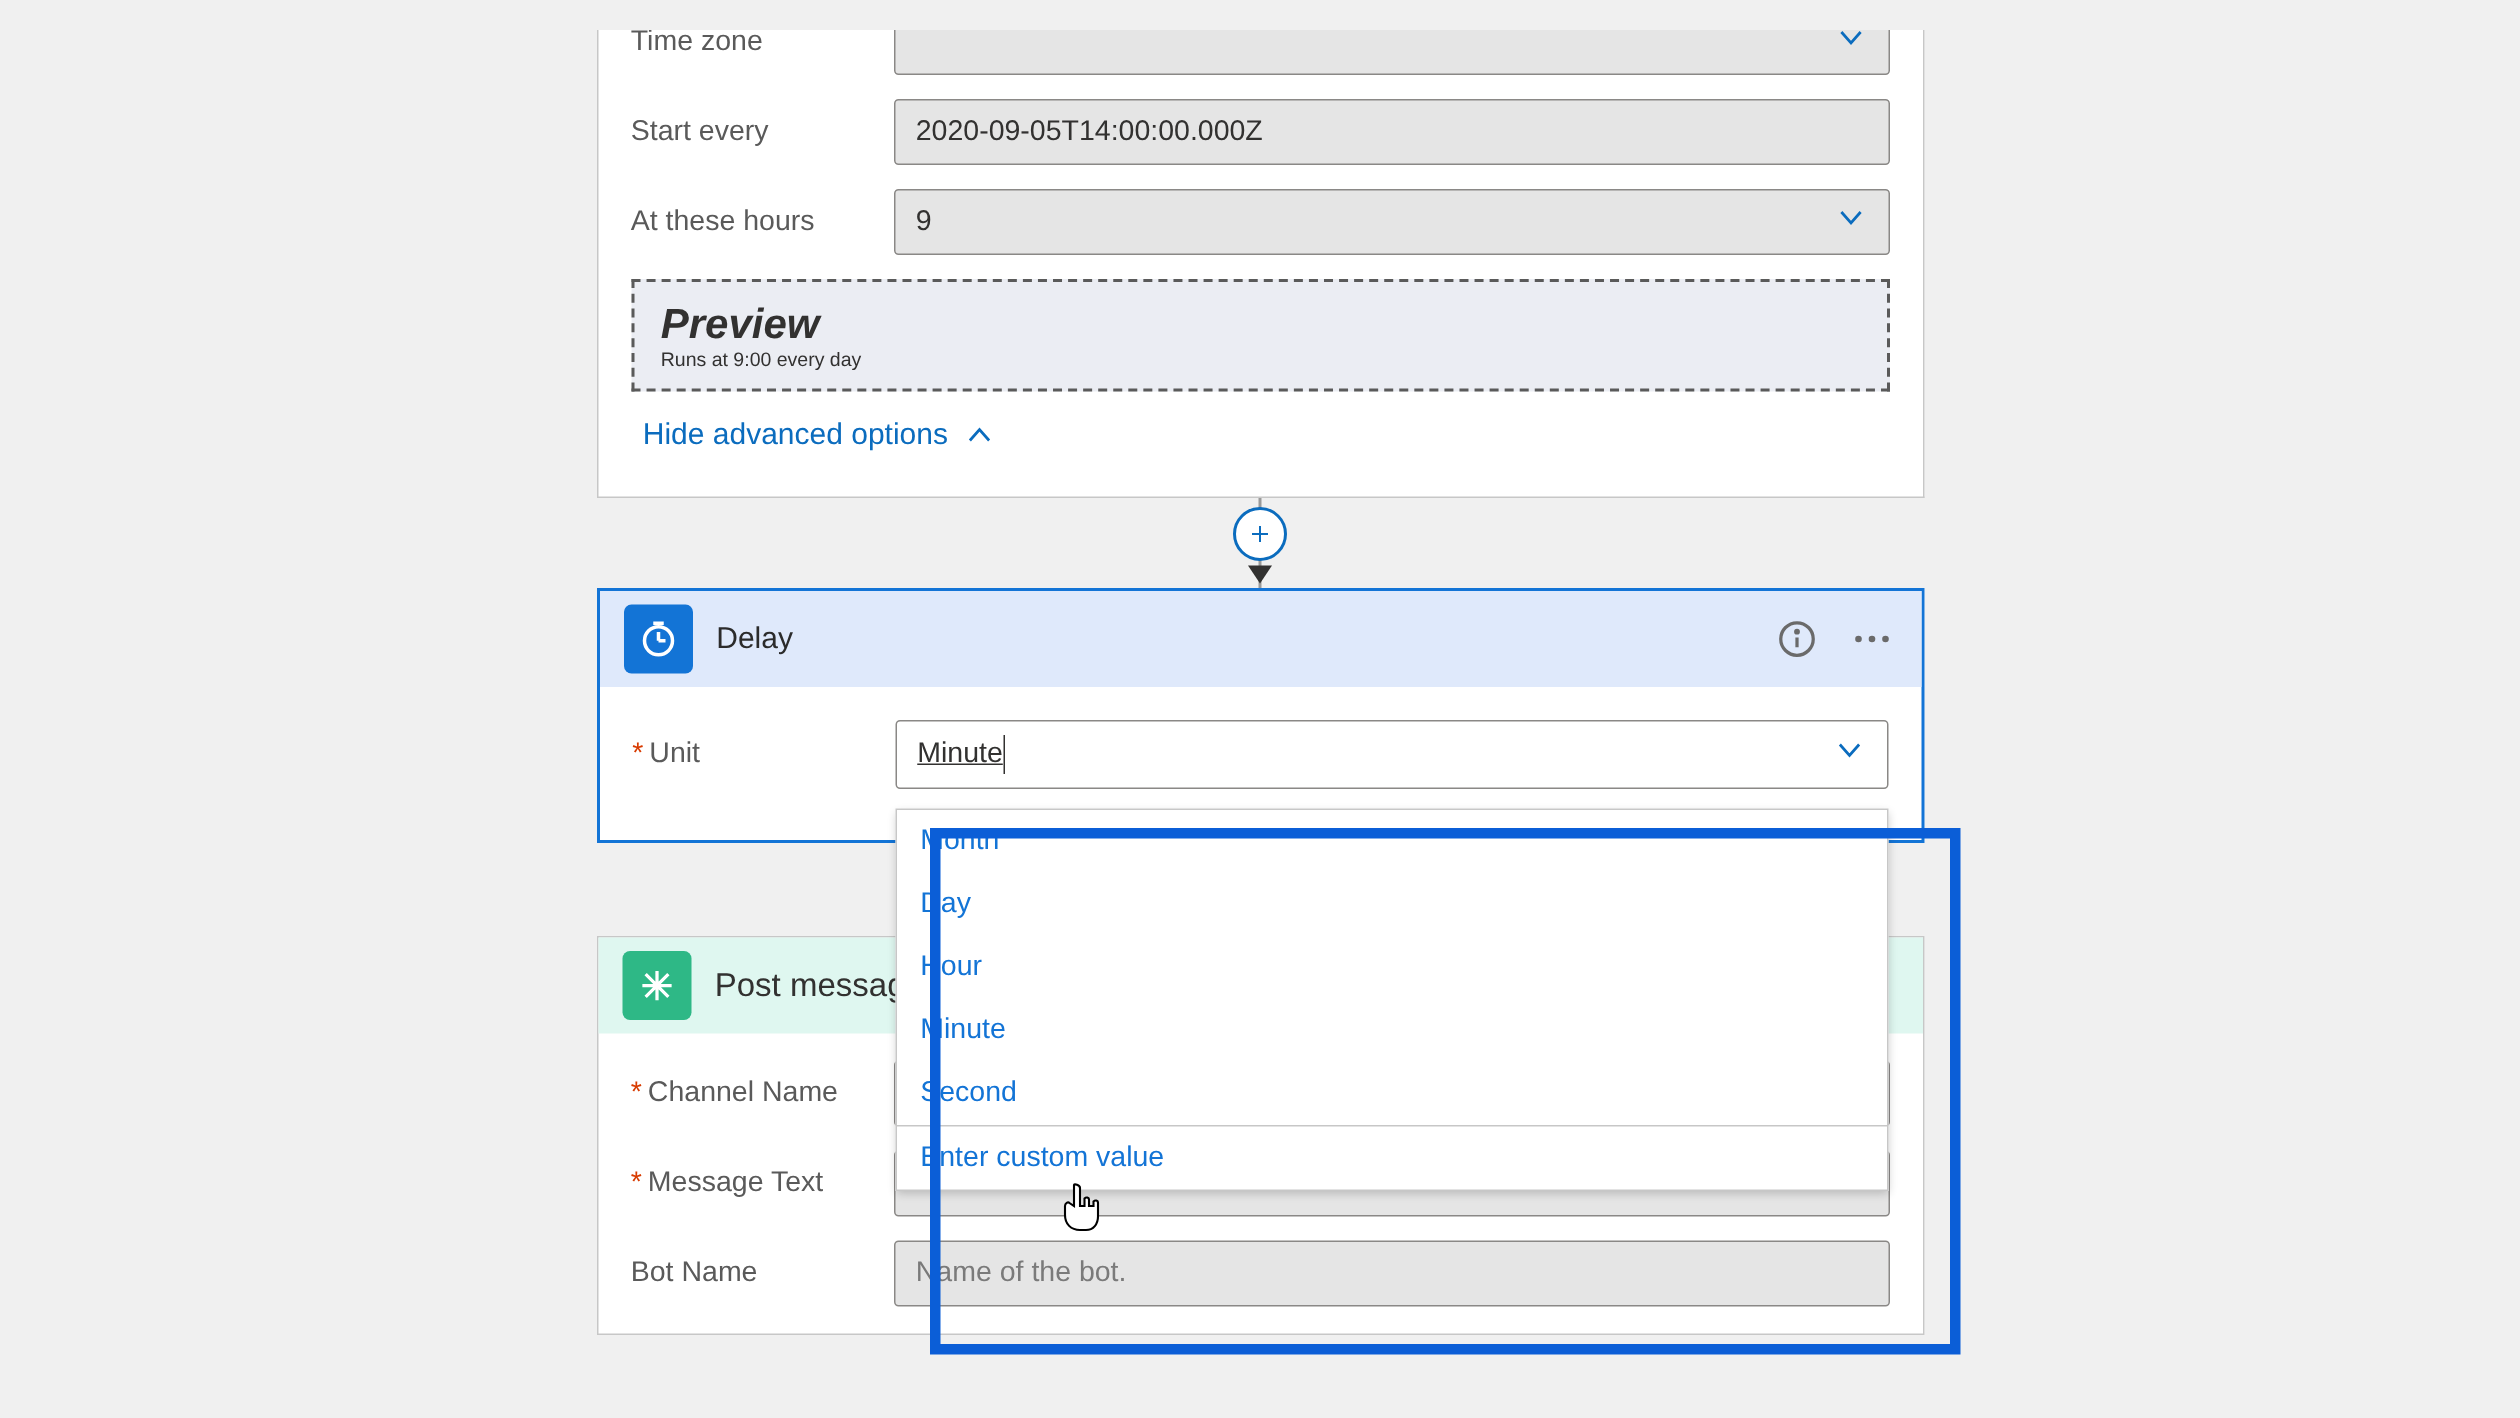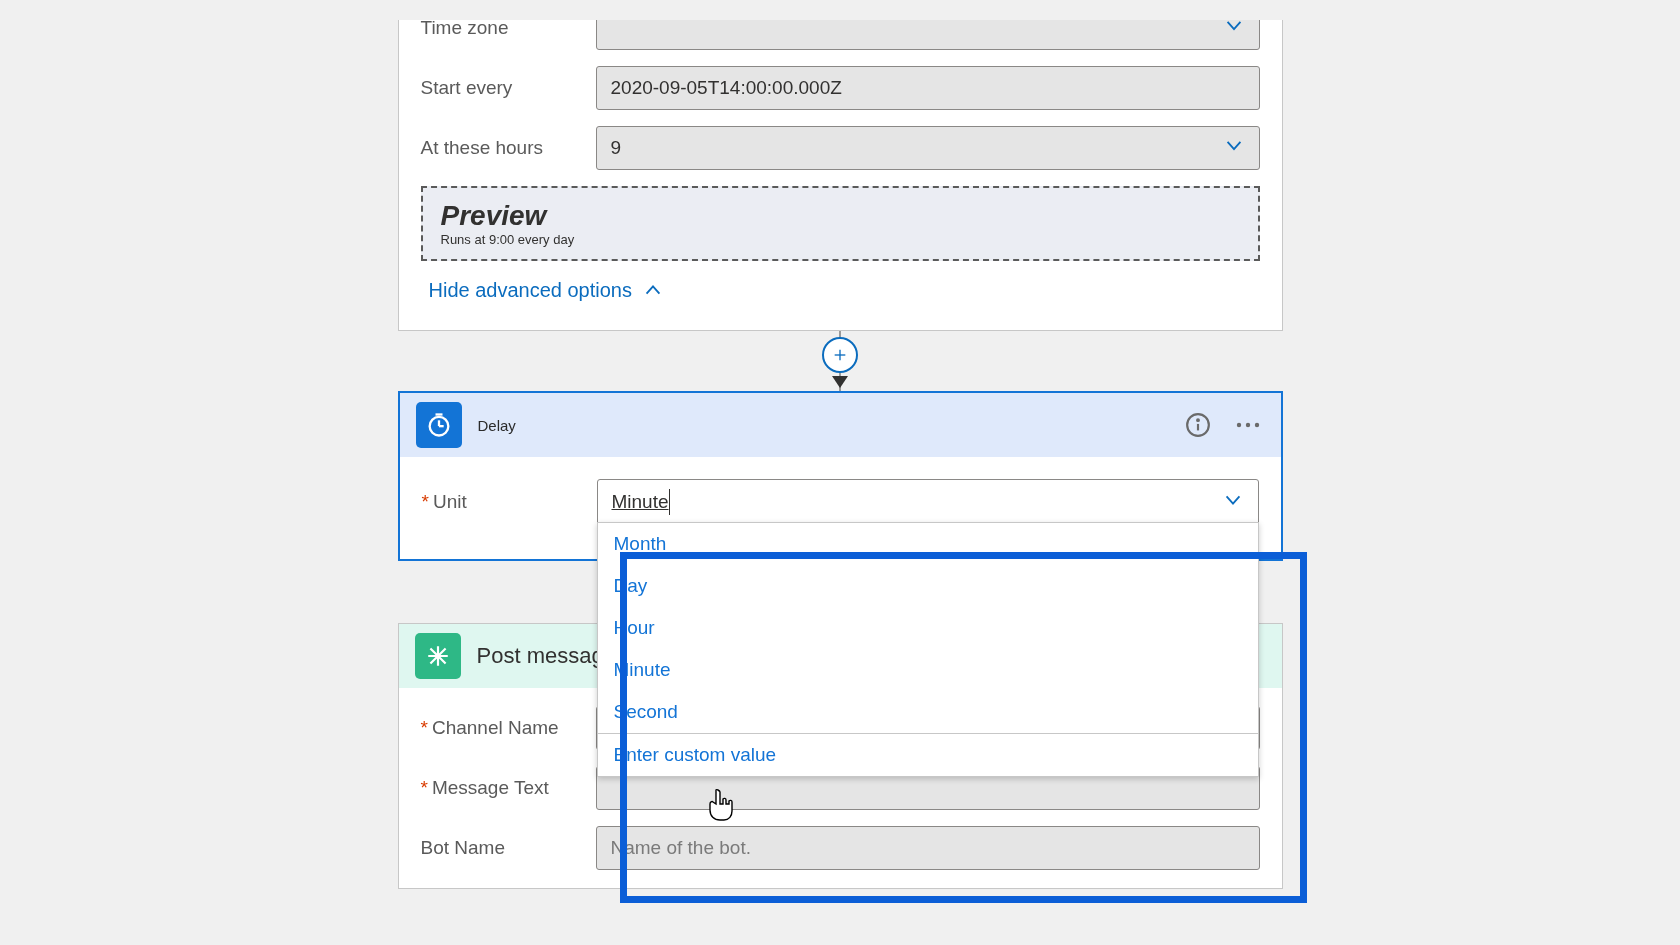--- a/index.html
+++ b/index.html
@@ -43,33 +43,33 @@
 
   .action-card{border:2px solid #1374d6;margin-top:0;}
   .action-card .header{
     display:flex;align-items:center;background:#dfe9fb;height:64px;padding:0 16px;gap:16px;
   }
   .action-card .icon{
     width:46px;height:46px;border-radius:5px;background:#1374d6;display:flex;
     align-items:center;justify-content:center;
   }
   .action-card .icon svg{width:28px;height:28px;stroke:#fff;fill:none;stroke-width:2;}
-  .action-card .title{flex:1;font-size:15px;color:#2b2b2b;}
+  .action-card .title{flex:1;font-size:20px;color:#2b2b2b;}
   .action-card .info,.action-card .menu{width:34px;height:34px;display:flex;align-items:center;justify-content:center;cursor:pointer;}
   .action-card .info svg{width:26px;height:26px;stroke:#6a6a6a;fill:none;stroke-width:2;}
   .action-card .menu svg{width:26px;height:8px;fill:#6a6a6a;}
   .action-card .body{padding:14px 0 26px 0;}
   .unit-wrap{position:relative;}
   .unit-input{
     flex:1;height:44px;border:1px solid #8a8886;border-radius:3px;padding:0 14px;
     font-size:19px;position:relative;display:flex;align-items:center;
   }
   .caret{width:1px;height:26px;background:#323130;margin-left:0;animation:none;}
   .dropdown{
-    position:absolute;top:43px;left:0;right:0;background:#fff;border:1px solid #c7c7c7;
+    position:absolute;top:59px;left:0;right:0;background:#fff;border:1px solid #c7c7c7;
     box-shadow:0 2px 6px rgba(0,0,0,.2);z-index:5;
   }
   .dropdown .opt{padding:10px 16px;font-size:19px;color:#1374d6;cursor:pointer;}
   .dropdown .divider{height:1px;background:#c7c7c7;}
   .highlight{
     position:absolute;pointer-events:none;border:7px solid #0b5ed7;
     left:620px;top:532px;width:673px;height:337px;z-index:20;
   }
 
   .slack-card{margin-top:62px;border:1px solid #c7c7c7;}

